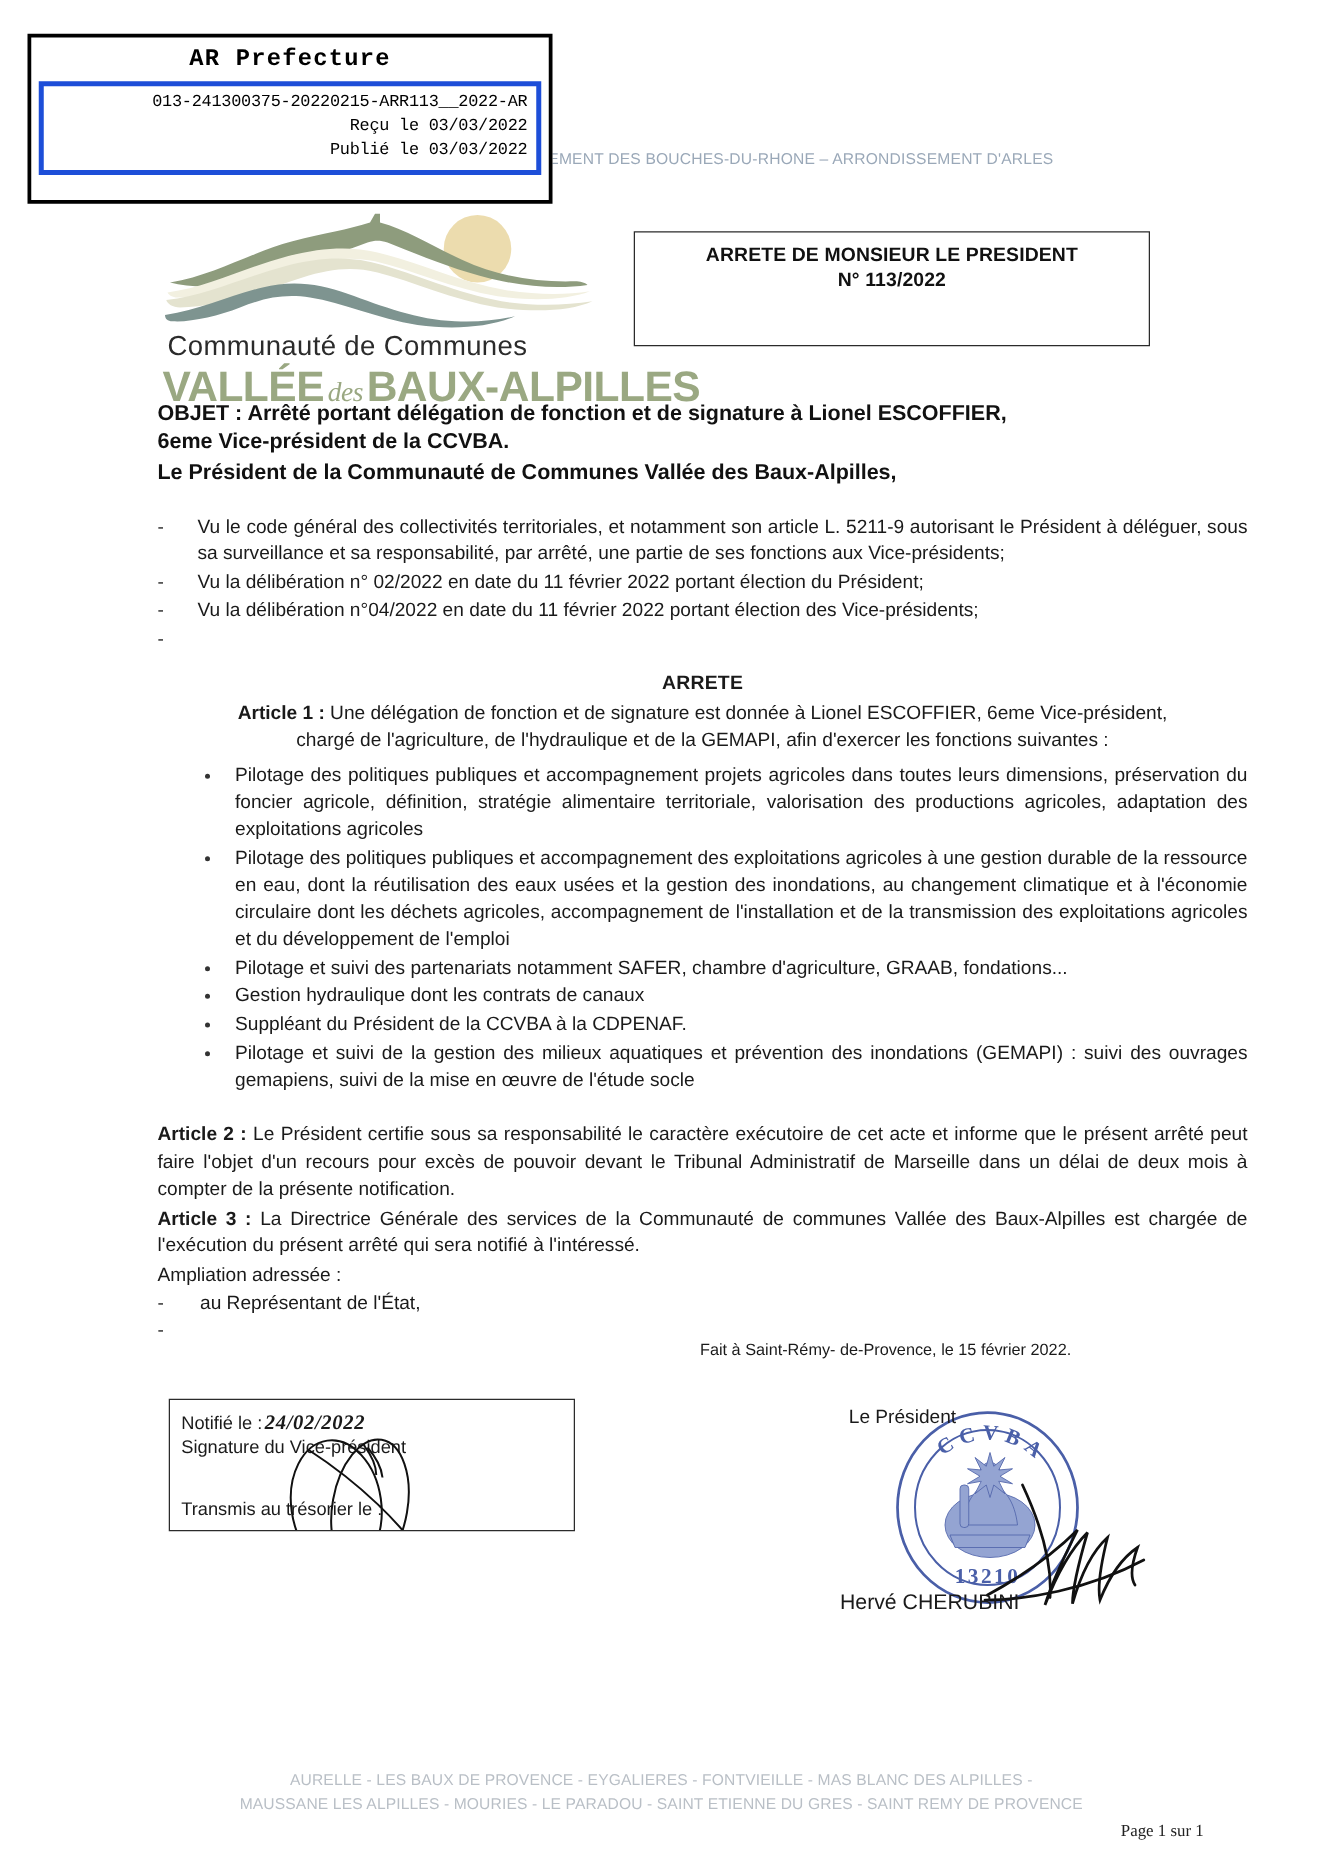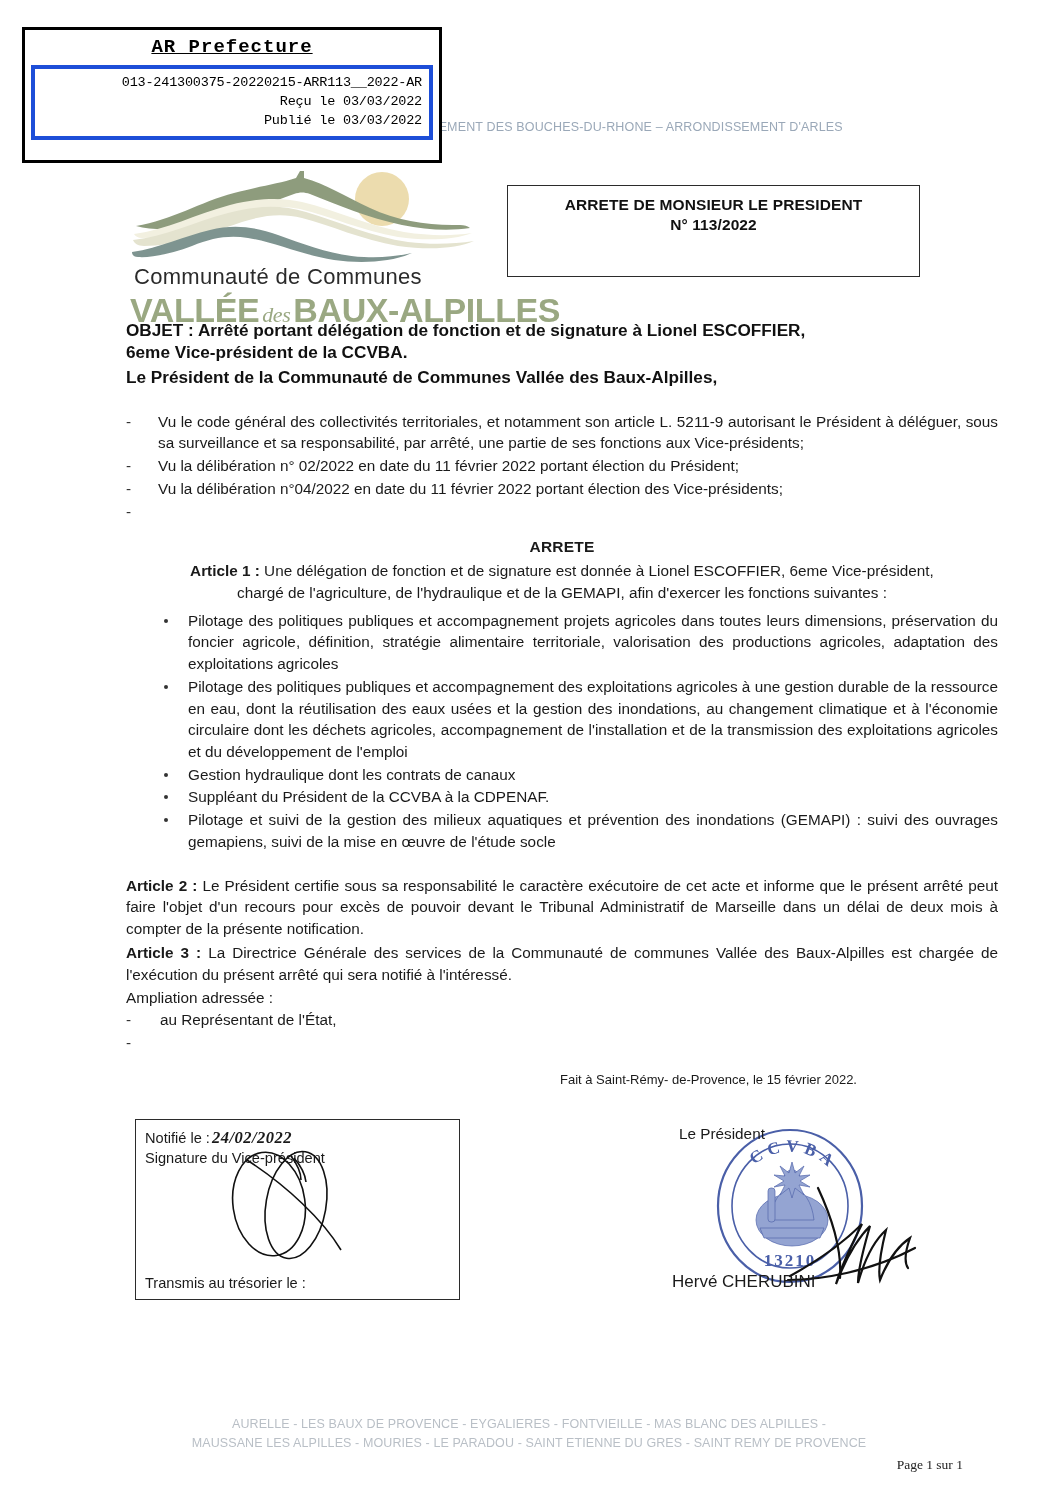--- a/index.html
+++ b/index.html
@@ -31,21 +31,20 @@
     z-index: 40;
   }
   #ar-title {
     text-align: center;
     font-family: "Liberation Mono", monospace;
     font-weight: bold;
     font-size: 19px;
     letter-spacing: 1px;
     padding: 6px 0 7px 0;
     color: #000;
-    text-decoration: underline;
   }
   #ar-inner {
     border-top: 2px solid #000;
     margin: 0 6px 20px 6px;
     border: 4px solid #1d4ed8;
     padding: 4px 7px 6px 7px;
     text-align: right;
   }
   #ar-inner div {
     font-family: "Liberation Mono", monospace;
@@ -232,21 +231,21 @@
     font-size: 13px;
     white-space: nowrap;
   }
 
   
   #notif-box {
     position: absolute;
     left: 135px;
     top: 1119px;
     width: 325px;
-    height: 181px;
+    height: 106px;
     border: 1.5px solid #2b2b2b;
     box-sizing: border-box;
     background: #fff;
     overflow: hidden;
   }
   #notif-l1 {
     position: absolute;
     left: 9px; top: 8px;
     font-size: 14.6px;
     white-space: nowrap;
@@ -383,20 +382,21 @@
       </div>
     </div>
 
     <div class="arrete-word">ARRETE</div>
 
     <div class="article1"><b>Article 1 :</b><span> Une délégation de fonction et de signature est donnée à Lionel ESCOFFIER, 6eme Vice-président, chargé de l'agriculture, de l'hydraulique et de la GEMAPI, afin d'exercer les fonctions suivantes :</span></div>
 
     <ul class="bullets">
       <li>Pilotage des politiques publiques et accompagnement projets agricoles dans toutes leurs dimensions, préservation du foncier agricole, définition, stratégie alimentaire territoriale, valorisation des productions agricoles, adaptation des exploitations agricoles</li>
       <li>Pilotage des politiques publiques et accompagnement des exploitations agricoles à une gestion durable de la ressource en eau, dont la réutilisation des eaux usées et la gestion des inondations, au changement climatique et à l'économie circulaire dont les déchets agricoles, accompagnement de l'installation et de la transmission des exploitations agricoles et du développement de l'emploi</li>
+      <li class="nojust">Pilotage et suivi des partenariats notamment SAFER, chambre d'agriculture, GRAAB, fondations...</li>
       <li class="nojust">Gestion hydraulique dont les contrats de canaux</li>
       <li class="nojust">Suppléant du Président de la CCVBA à la CDPENAF.</li>
       <li>Pilotage et suivi de la gestion des milieux aquatiques et prévention des inondations (GEMAPI) : suivi des ouvrages gemapiens, suivi de la mise en œuvre de l'étude socle</li>
     </ul>
 
     <div class="para" style="margin-top:22px;"><b>Article 2 :</b><span> Le Président certifie sous sa responsabilité le caractère exécutoire de cet acte et informe que le présent arrêté peut faire l'objet d'un recours pour excès de pouvoir devant le Tribunal Administratif de Marseille dans un délai de deux mois à compter de la présente notification.</span></div>
 
     <div class="para" style="margin-top:2px;"><b>Article 3 :</b><span> La Directrice Générale des services de la Communauté de communes Vallée des Baux-Alpilles est chargée de l'exécution du présent arrêté qui sera notifié à l'intéressé.</span></div>
 
     <div class="para nojust" style="margin-top:2px;">Ampliation adressée :</div>

